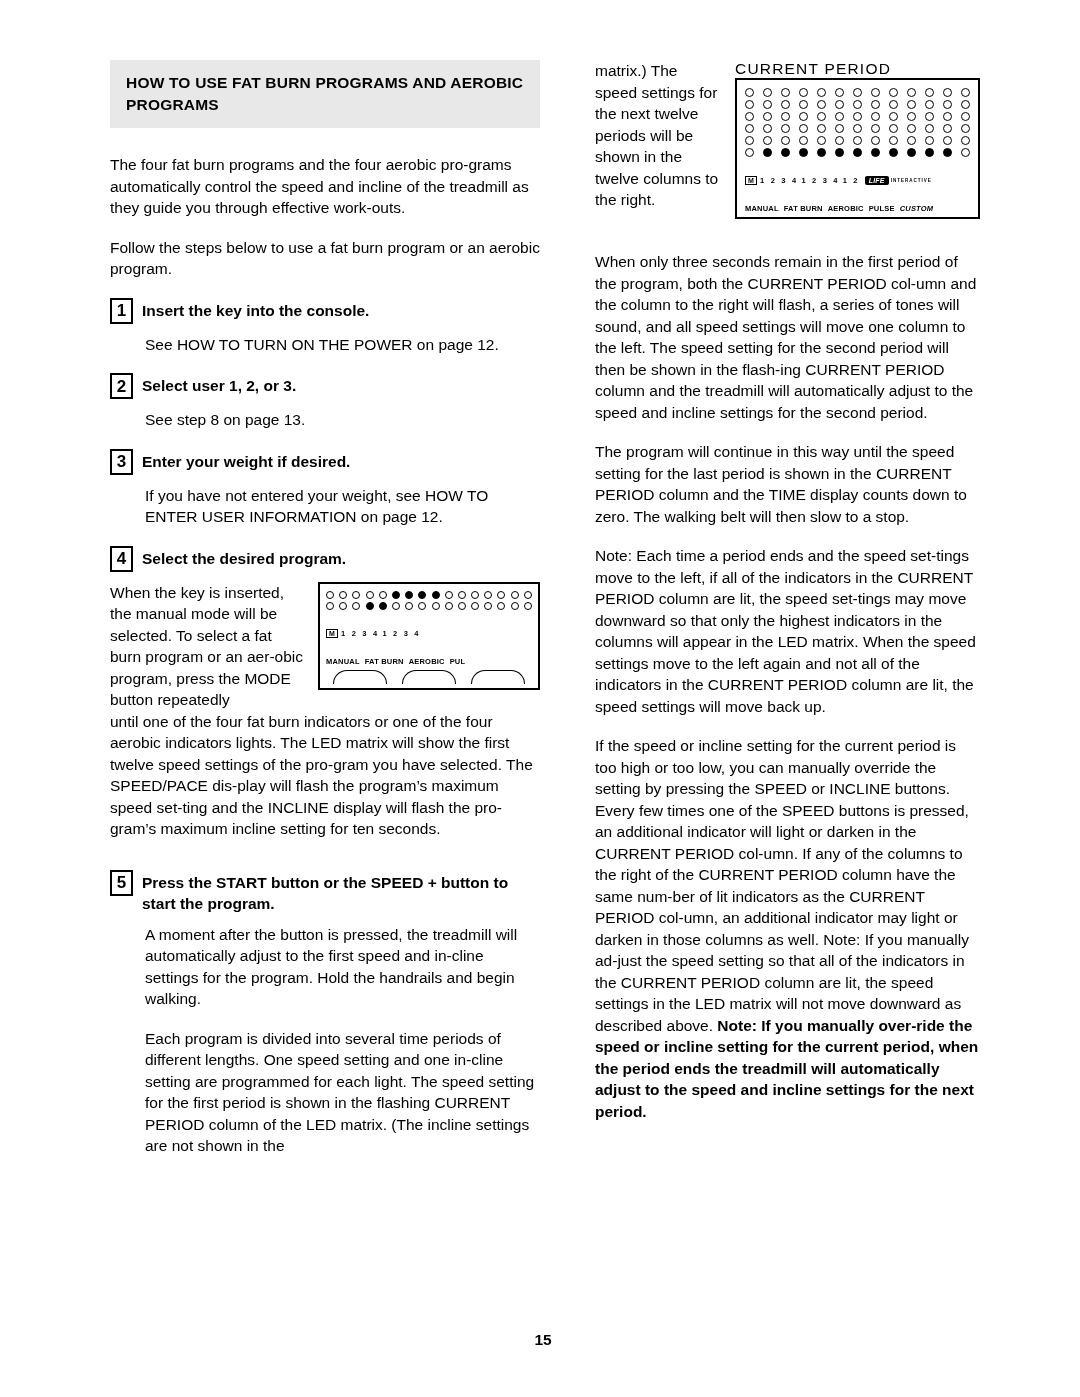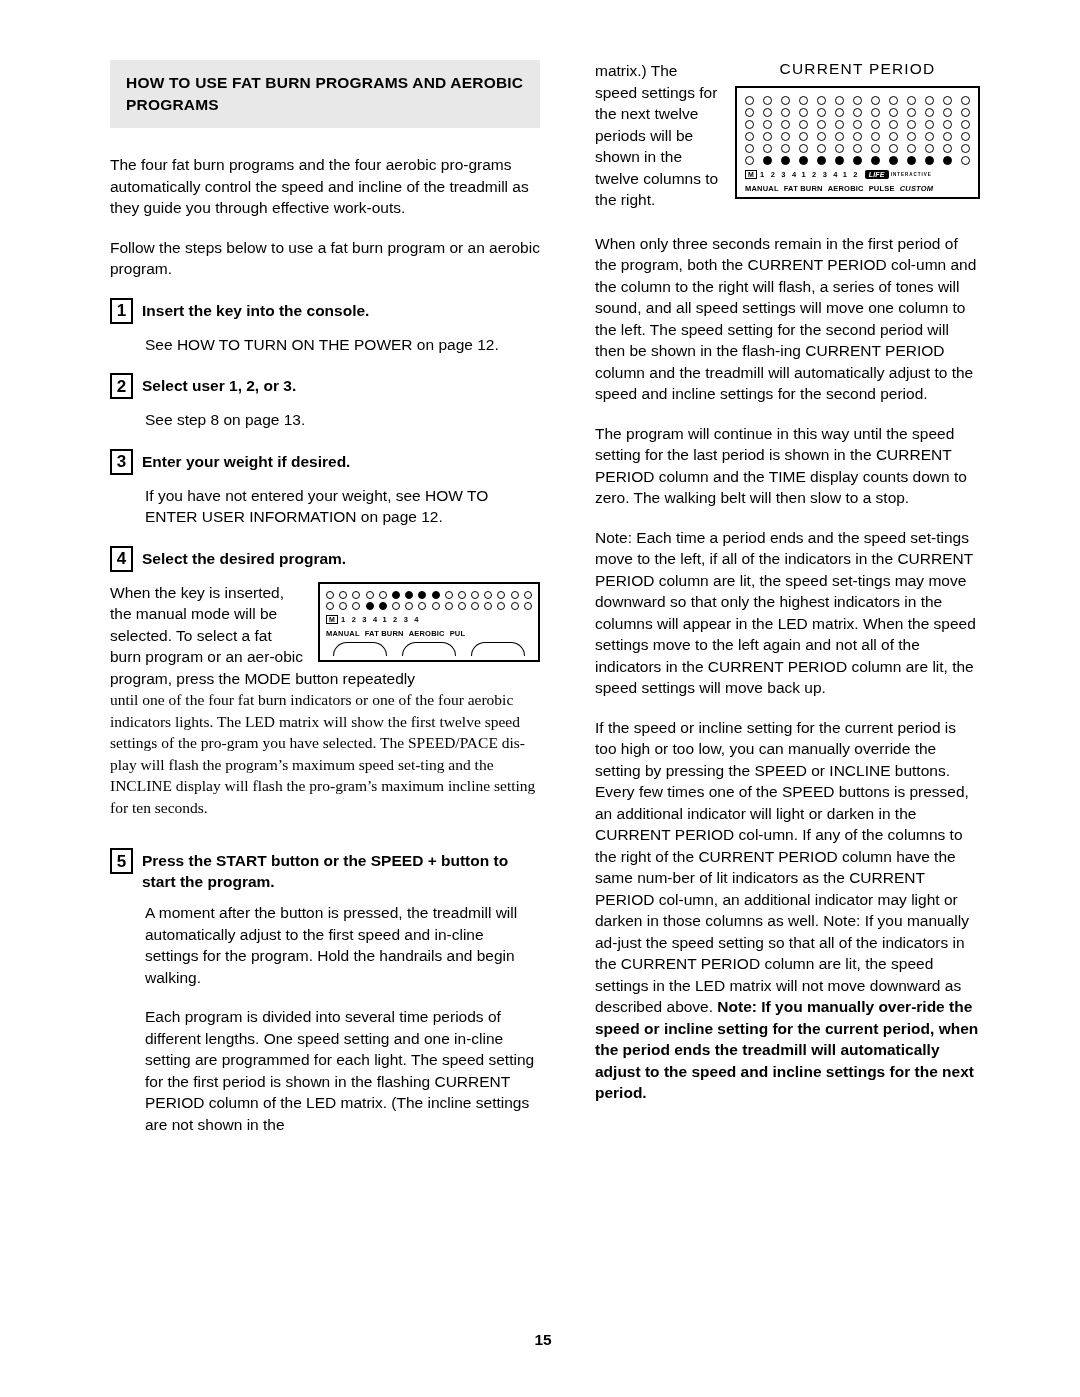--- a/index.html
+++ b/index.html
@@ -128,21 +128,21 @@
   .dot.filled { background: #000; }
   .dot.sm {
     width: 8px;
     height: 8px;
   }
   .label-row {
     display: flex;
     align-items: center;
     font-size: 7.5px;
     font-weight: bold;
-    margin-top: 5px;
+    margin-top: 19px;
     letter-spacing: 0.2px;
     white-space: nowrap;
   }
   .label-row .seg { margin-right: 5px; }
   .label-row .nums { letter-spacing: 2.2px; margin-right: 3px; }
   .mbox {
     border: 1px solid #000;
     padding: 0px 2px;
     font-size: 7px;
     margin-right: 3px;
@@ -168,24 +168,23 @@
     margin-top: 4px;
   }
   .curve {
     width: 52px;
     height: 13px;
     border: 1.4px solid #000;
     border-bottom: none;
     border-radius: 26px 26px 0 0;
   }
   .fig-caption {
-    text-align: center;
+    text-align: left;
     font-size: 15.5px;
     letter-spacing: 1.2px;
-    margin-bottom: 8px;
   }
   .page-num {
     position: absolute;
     left: 6px;
     right: 0;
     bottom: 48px;
     text-align: center;
     font-weight: bold;
     font-size: 15.5px;
   }
@@ -285,21 +284,21 @@
             <span class="curve"></span>
             <span class="curve"></span>
             <span class="curve"></span>
           </div>
         </div>
       </div>
       <div class="flowtext">When the key is inserted, the manual mode will be selected. To select a fat burn program or an aer-obic program, press the MODE button repeatedly</div>
     </div>
 
     <div style="clear:both"></div>
-    <div class="flowtext" style="margin-top:0;font-family:Liberation Serif, serif;">until one of the four fat burn indicators or one of the four aerobic indicators lights. The LED matrix will show the first twelve speed settings of the pro-gram you have selected. The SPEED/PACE dis-play will flash the program’s maximum speed set-ting and the INCLINE display will flash the pro-gram’s maximum incline setting for ten seconds.</div>
+    <div class="flowtext" style="margin-top:0;">until one of the four fat burn indicators or one of the four aerobic indicators lights. The LED matrix will show the first twelve speed settings of the pro-gram you have selected. The SPEED/PACE dis-play will flash the program’s maximum speed set-ting and the INCLINE display will flash the pro-gram’s maximum incline setting for ten seconds.</div>
 
     <div class="step" style="margin-top:30px;">
       <div class="step-num">5</div>
       <div class="step-title">Press the START button or the SPEED + button to start the program.</div>
     </div>
     <div class="step-body">A moment after the button is pressed, the treadmill will automatically adjust to the first speed and in-cline settings for the program. Hold the handrails and begin walking.</div>
     <div class="step-body" style="margin-top:18px;">Each program is divided into several time periods of different lengths. One speed setting and one in-cline setting are programmed for each light. The speed setting for the first period is shown in the flashing CURRENT PERIOD column of the LED matrix. (The incline settings are not shown in the</div>
 
   </div>
 

